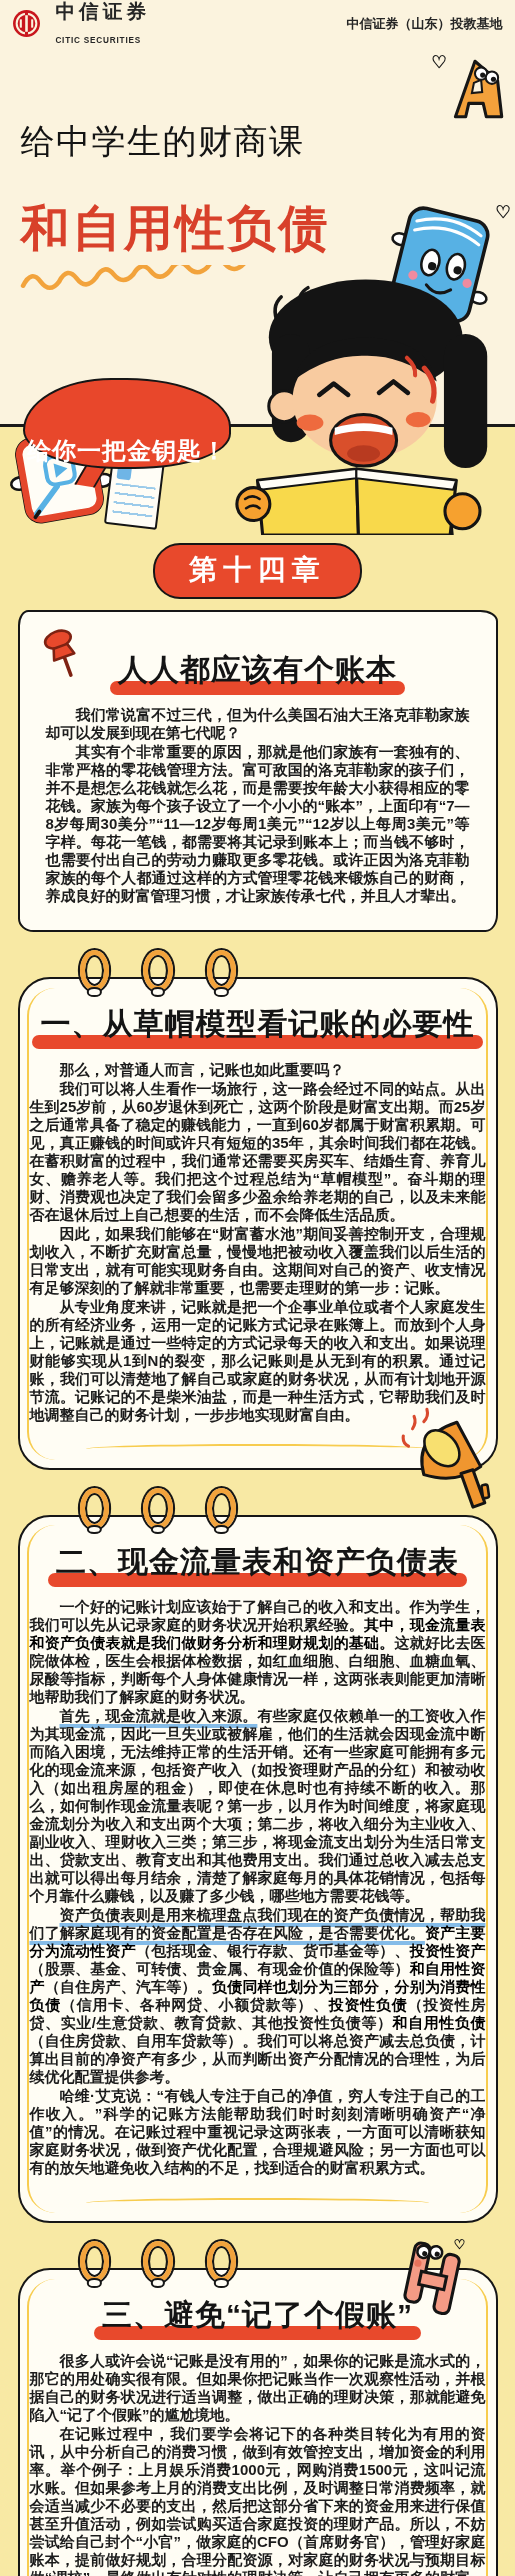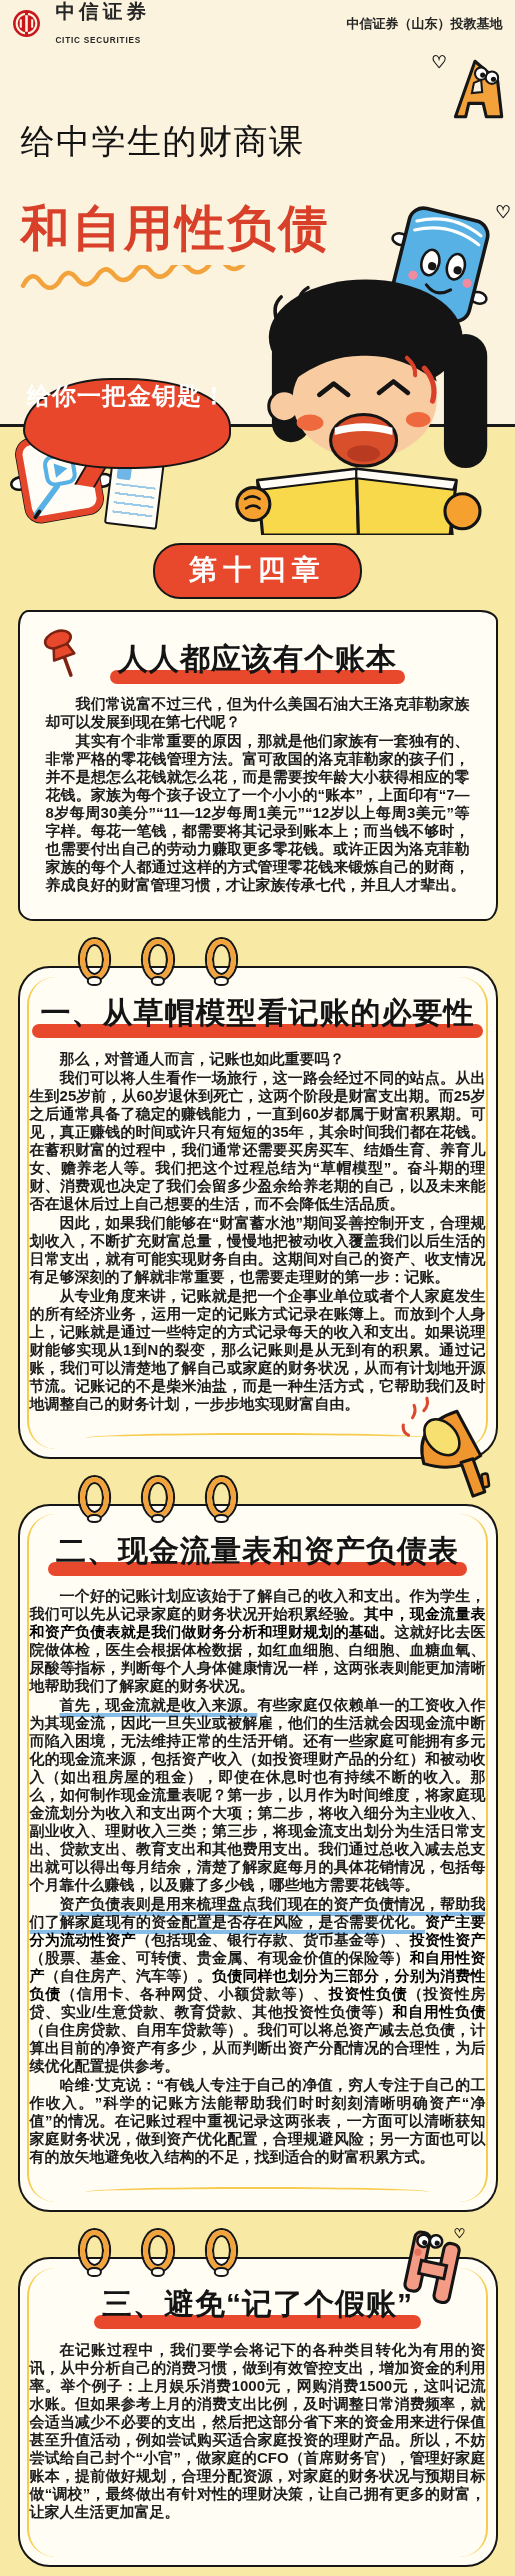--- a/index.html
+++ b/index.html
@@ -13,40 +13,40 @@
   .logo-text .en{font-size:8.2px;font-weight:700;color:#262626;letter-spacing:0.8px;margin-top:15px;}
   .edu-label{margin-left:auto;font-size:13px;font-weight:600;color:#262626;text-align:center;}
 
   
   .hero{position:relative;height:488px;
     background:linear-gradient(to bottom,#FBF3DE 0,#FBF3DE 377px,#1A1A1A 377px,#1A1A1A 380px,#F8E9A4 380px);}
   .page-title{position:absolute;left:20.6px;top:72px;font-size:34px;font-weight:400;color:#141414;letter-spacing:1.5px;white-space:nowrap;}
   .page-subtitle{position:absolute;left:20.6px;top:149px;font-size:49px;font-weight:900;color:#D8402A;letter-spacing:2.6px;white-space:nowrap;}
   .squiggle{position:absolute;left:19.6px;top:218px;}
   .bubble{position:absolute;left:23px;top:331px;width:204px;height:87px;background:#E8472B;border:2.6px solid #161616;
-    border-radius:46% 54% 50% 50%/62% 58% 42% 46%;display:flex;align-items:flex-start;justify-content:center;z-index:4;}
+    border-radius:46% 54% 50% 50%/62% 58% 42% 46%;display:flex;align-items:flex-end;justify-content:center;z-index:4;}
   .bubble-text{color:#fff;font-size:24px;font-weight:900;letter-spacing:1px;}
   .bubble-tail{position:absolute;left:82px;top:410px;width:17.5px;height:29px;background:#E8472B;border-left:2.6px solid #161616;border-right:2.6px solid #161616;transform:skewX(-24deg) rotate(8deg);z-index:3;}
   .mascot-a{position:absolute;right:3.1px;top:7.2px;}
   .mascot-book{position:absolute;right:11.3px;top:152px;}
   .boy{position:absolute;left:216px;top:215px;}
   .tablet{position:absolute;left:8.2px;top:378px;}
   .paper{position:absolute;left:108px;top:410px;width:49px;height:66px;background:#FFFDF6;border:2.1px solid #141414;border-radius:3.1px;transform:rotate(7deg);z-index:2;}
   .paper .avatar{position:absolute;left:5.2px;top:6.2px;width:13.4px;height:15.5px;background:#6FB5E6;border-radius:2.6px;}
   .paper .lines{position:absolute;left:5.2px;right:4.1px;top:26px;bottom:4.1px;
     background:repeating-linear-gradient(#9CCBEA 0 2.1px,transparent 2.1px 9.3px);}
   .heart{position:absolute;font-size:17.5px;font-weight:900;color:#161616;z-index:5;}
 
   
   .chapter-badge{display:block;width:max-content;margin:8.2px auto 0;background:#E8492C;border:2.6px solid #161616;border-radius:27px;
     color:#fff;font-size:28px;font-weight:900;letter-spacing:6.2px;padding:6.2px 34px 7.2px;}
 
   
   .card{position:relative;margin:11.3px 17.5px 0;background:#FFFDF4;border:2.6px solid #161616;box-sizing:border-box;}
-  .card-intro{border-radius:10.3px 17.5px 12.4px 15.5px/15.5px 11.3px 17.5px 13.4px;padding:27px 26px 25px;}
+  .card-intro{border-radius:10.3px 17.5px 12.4px 15.5px/15.5px 11.3px 17.5px 13.4px;padding:38px 26px 25px;}
   .card-notebook{border-radius:32px;padding:25px 10px 44px;margin-top:45px;}
   .card-notebook::before{content:'';position:absolute;top:8.2px;bottom:8.2px;left:7.2px;right:7.2px;
     border-left:2.1px solid #F7CC4E;border-right:2.1px solid #F7CC4E;border-radius:28px;pointer-events:none;}
   .card-squiggle{position:absolute;left:14%;right:14%;bottom:13.4px;height:8.2px;border-top:2.6px solid #F7CC4E;border-radius:50%;}
   .card-h{position:relative;width:max-content;max-width:100%;margin:0 auto 15.5px;font-size:30px;font-weight:900;color:#141414;text-align:center;letter-spacing:1px;}
   .card-h .hl{position:relative;z-index:1;}
   .card-h::after{content:'';position:absolute;left:-8.2px;right:-8.2px;bottom:-4.1px;height:14px;background:#E8492C;border-radius:7.2px;z-index:0;}
   .para{margin:0;text-indent:2em;font-size:15px;line-height:18px;font-weight:700;color:#1C1C1C;text-align:justify;}
   .para + .para{margin-top:1px;}
   .seg-red{color:#000000;}
@@ -246,19 +246,20 @@
         <circle cx="36" cy="32" r="12" fill="#fff" stroke="#141414" stroke-width="5"></circle>
         <circle cx="60" cy="28" r="12" fill="#fff" stroke="#141414" stroke-width="5"></circle>
         <circle cx="39" cy="35" r="5" fill="#141414"></circle>
         <circle cx="63" cy="31" r="5" fill="#141414"></circle>
         <circle cx="30" cy="56" r="7" fill="#E8735C"></circle>
       </g>
       <text x="104" y="22" font-size="26" font-weight="900" fill="#141414">♡</text>
     </svg>
     <h2 class="card-h"><span class="hl">三、避免“记了个假账”</span></h2>
     <div>
+        <p class="para"><span>很多人或许会说“记账是没有用的”，如果你的记账是流水式的，那它的用处确实很有限。但如果你把记账当作一次观察性活动，并根据自己的财务状况进行适当调整，做出正确的理财决策，那就能避免陷入“记了个假账”的尴尬境地。</span></p>
         <p class="para"><span>在记账过程中，我们要学会将记下的各种类目转化为有用的资讯，从中分析自己的消费习惯，做到有效管控支出，增加资金的利用率。举个例子：上月娱乐消费1000元，网购消费1500元，这叫记流水账。但如果参考上月的消费支出比例，及时调整日常消费频率，就会适当减少不必要的支出，然后把这部分省下来的资金用来进行保值甚至升值活动，例如尝试购买适合家庭投资的理财产品。所以，不妨尝试给自己封个“小官”，做家庭的CFO（首席财务官），管理好家庭账本，提前做好规划，合理分配资源，对家庭的财务状况与预期目标做“调校”，最终做出有针对性的理财决策，让自己拥有更多的财富，让家人生活更加富足。</span></p>
       </div>
 
   </div>
 
 </div>
 
 
 </body></html>

